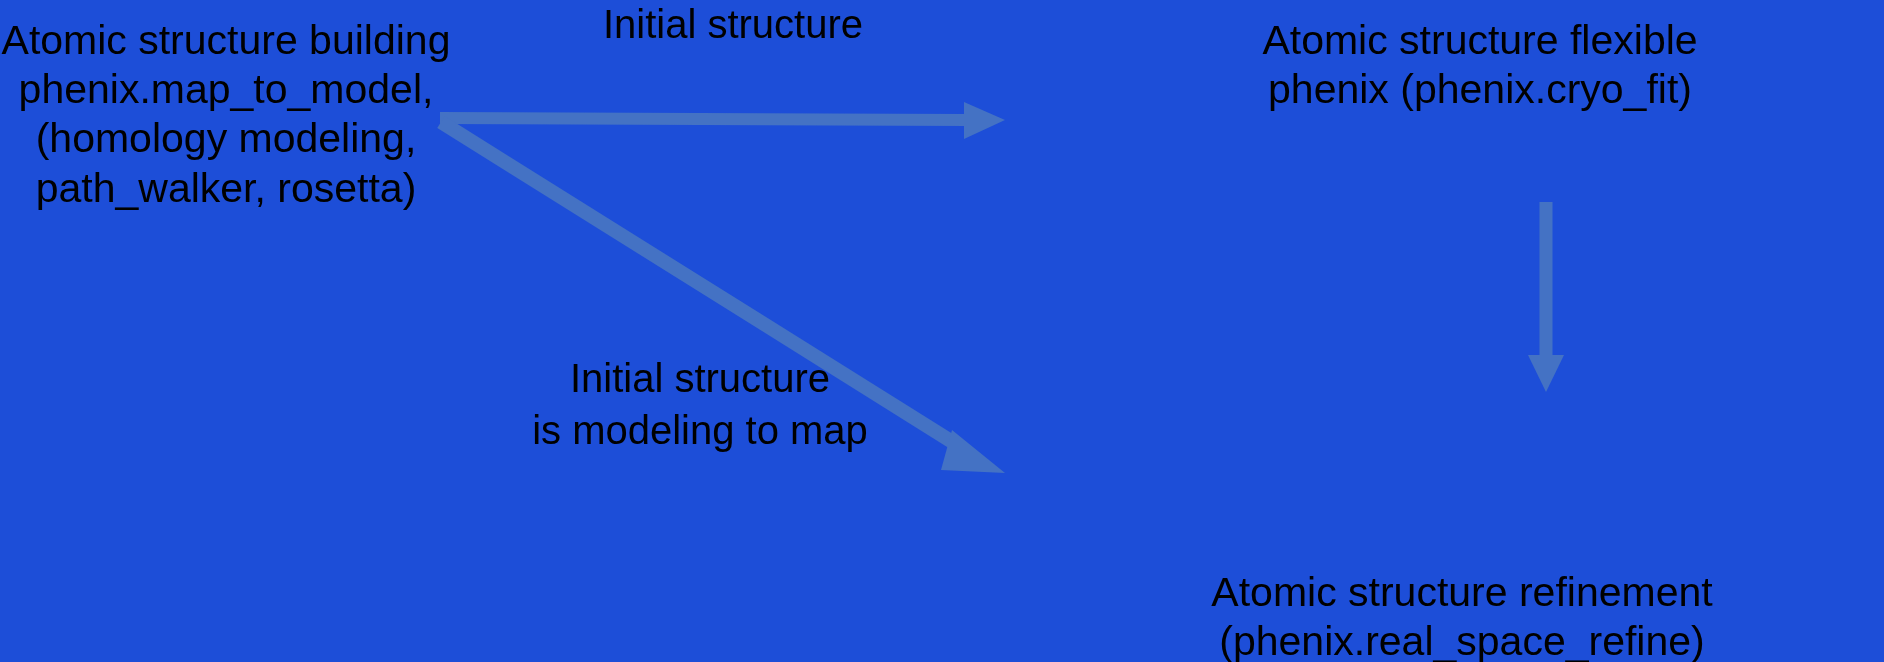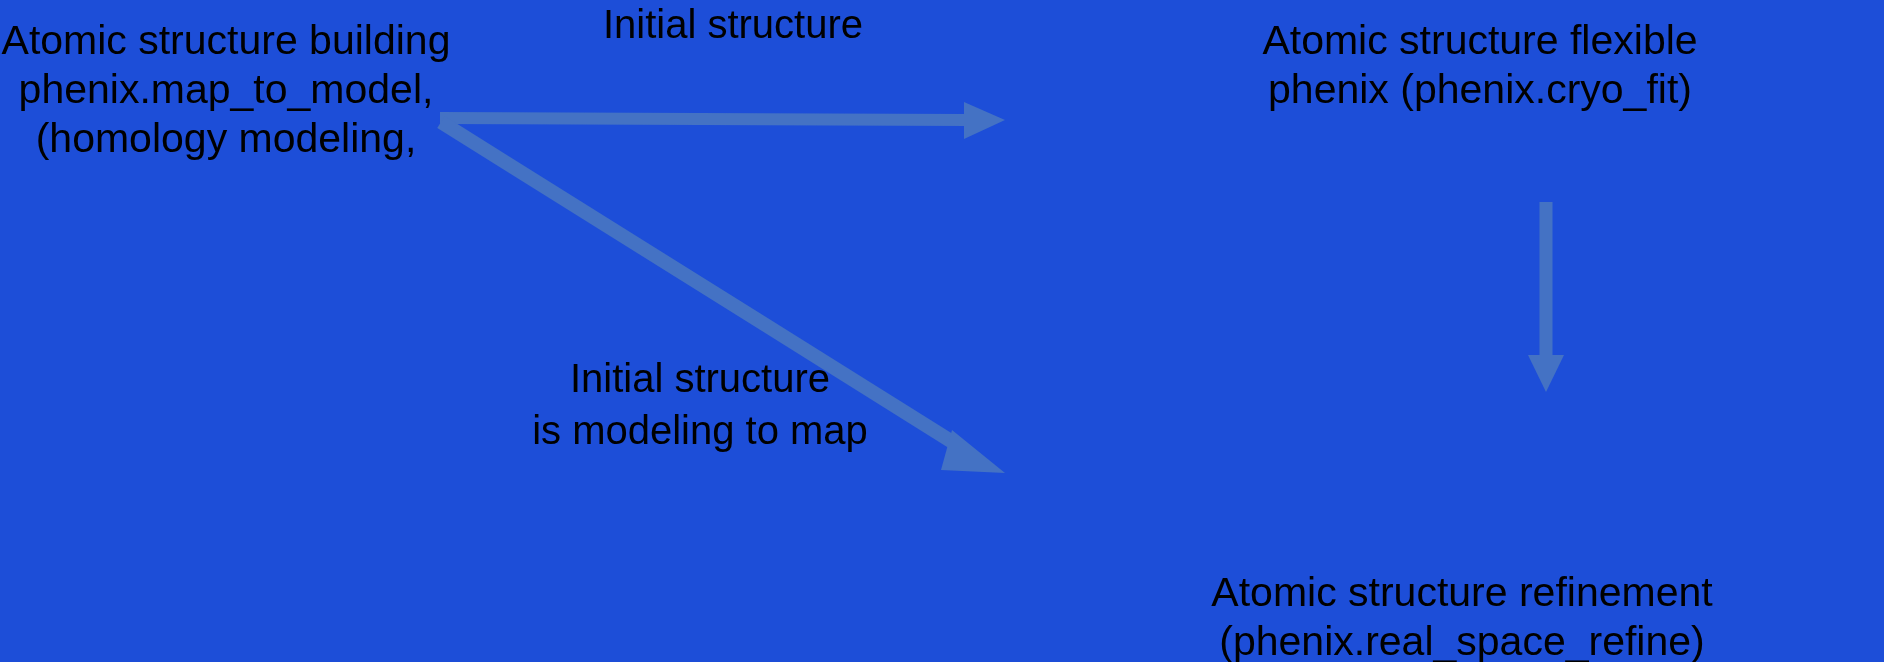--- a/index.html
+++ b/index.html
@@ -70,20 +70,21 @@
     <g>
       <line x1="1546" y1="202" x2="1546" y2="360" stroke="#4472C4" stroke-width="13"></line>
       <polygon points="1528,355 1564,355 1546,392" fill="#4472C4"></polygon>
     </g>
   </svg>
 
   <div class="node" id="node-build">
     <div><span>Atomic structure building</span></div>
     <div><span class="ital">phenix.map_to_model,</span></div>
     <div><span>(homology modeling,</span></div>
+    <div><span class="ital">path_walker, rosetta</span><span>)</span></div>
   </div>
 
   <div class="node" id="node-flexfit">
     <div><span>Atomic structure flexible</span></div>
     <div><span>phenix (</span><span class="ital">phenix.cryo_fit</span><span>)</span></div>
   </div>
 
   <div class="node" id="node-refine">
     <div><span>Atomic structure refinement</span></div>
     <div><span>(</span><span class="ital">phenix.real_space_refine</span><span>)</span></div>

